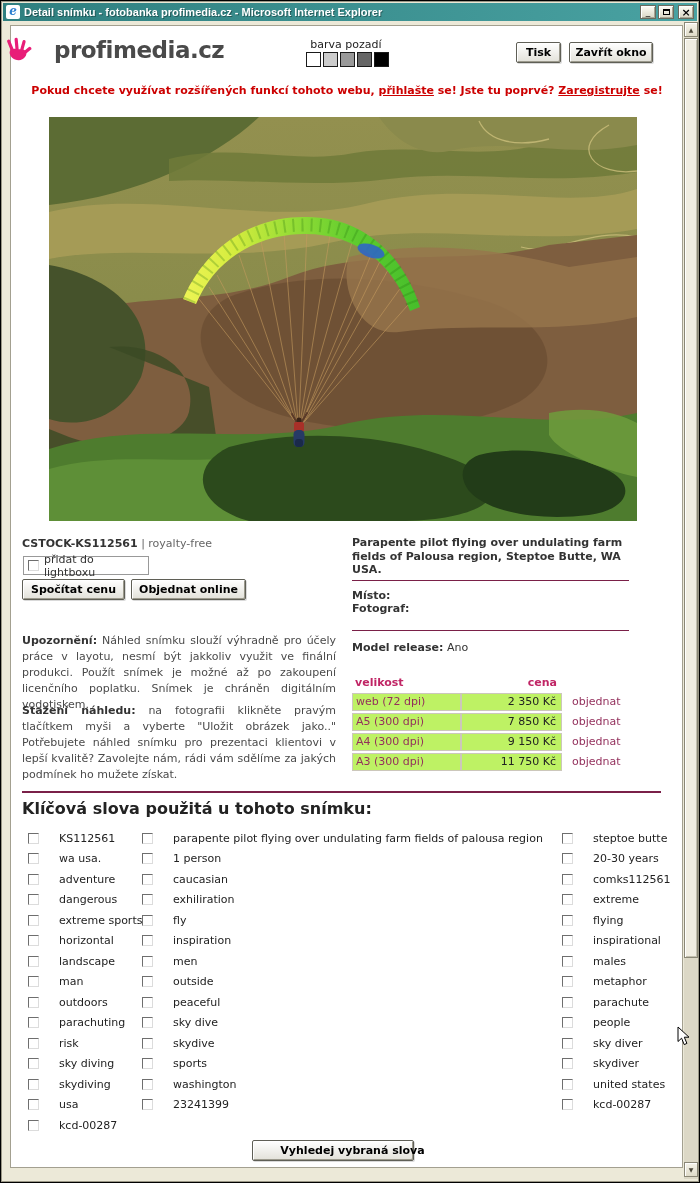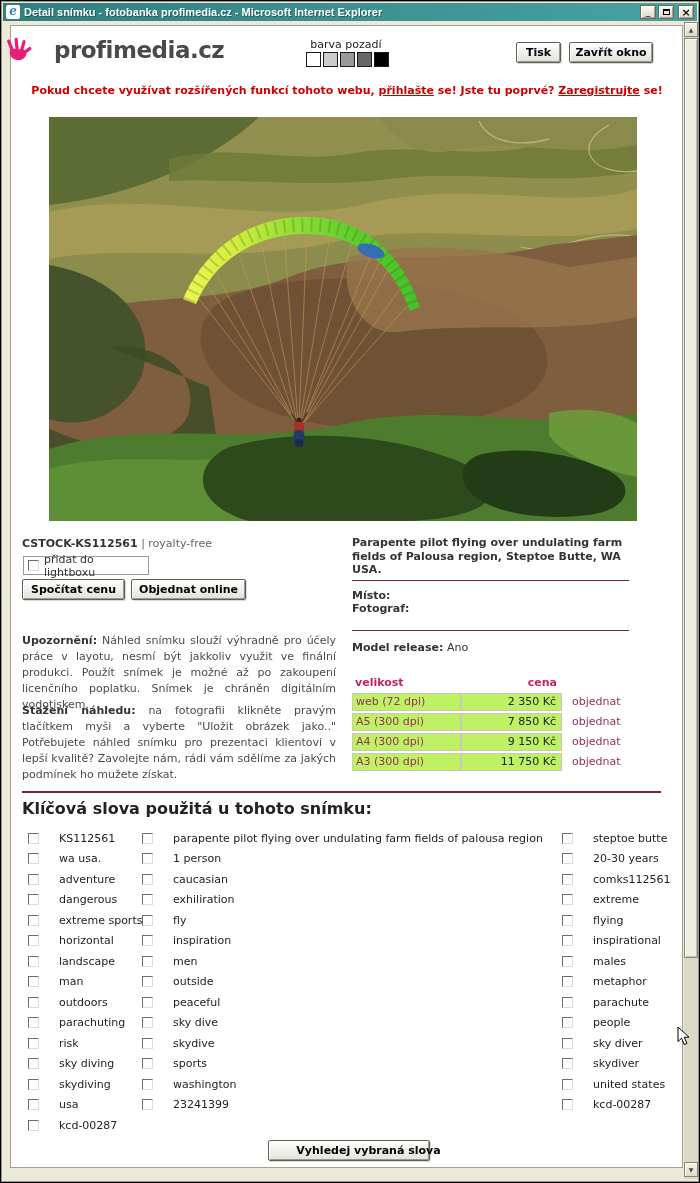--- a/index.html
+++ b/index.html
@@ -92,21 +92,21 @@
   .p-price{width:101px;justify-content:flex-end;padding-right:5px;color:#222;}
   .p-order{margin-left:10px;color:#93305C;cursor:pointer;}
   
   .kw-title{left:22px;top:799px;font-size:16px;font-weight:bold;color:#222;}
   .kw-col{display:flex;flex-direction:column;}
   .kw-col1{left:28px;top:828px;width:112px;}
   .kw-col2{left:142px;top:828px;width:412px;}
   .kw-col3{left:562px;top:828px;width:118px;}
   .kw-item{height:20.5px;display:flex;align-items:center;gap:20px;white-space:nowrap;}
   .kw-label{font-size:11px;color:#222;}
-  .btn-search{left:268px;top:1140px;width:162px;height:21px;padding-left:39px;}
+  .btn-search{left:252px;top:1140px;width:162px;height:21px;padding-left:39px;}
   .cursor{left:677px;top:1026px;z-index:20;}
 </style>
 </head>
 <body>
 
 <div id="screen">
   <div class="frame"></div>
 
   <div class="titlebar">
     <span class="ie-icon">e</span>

